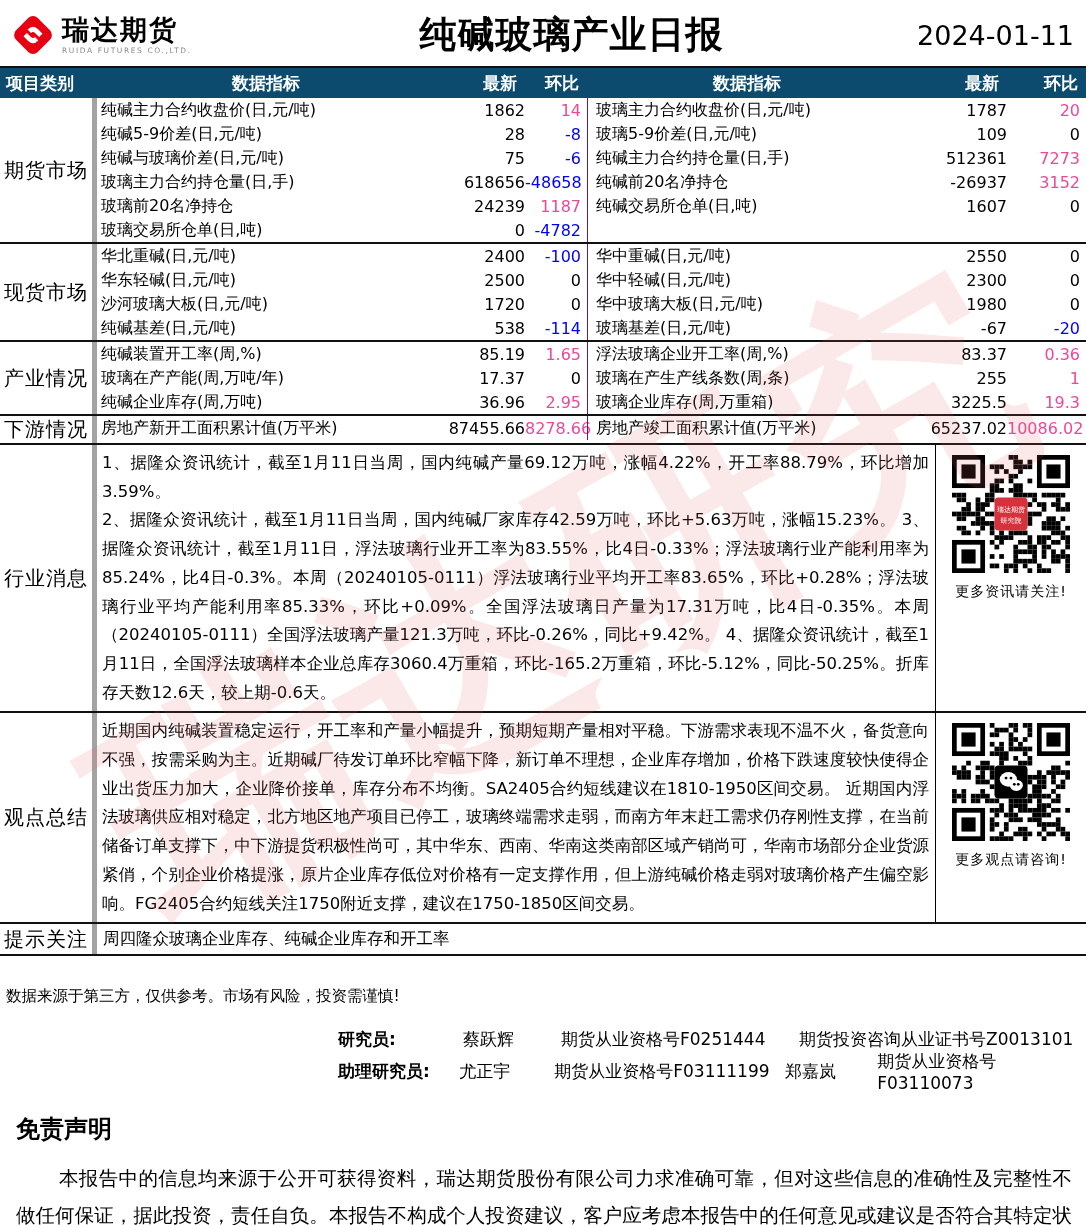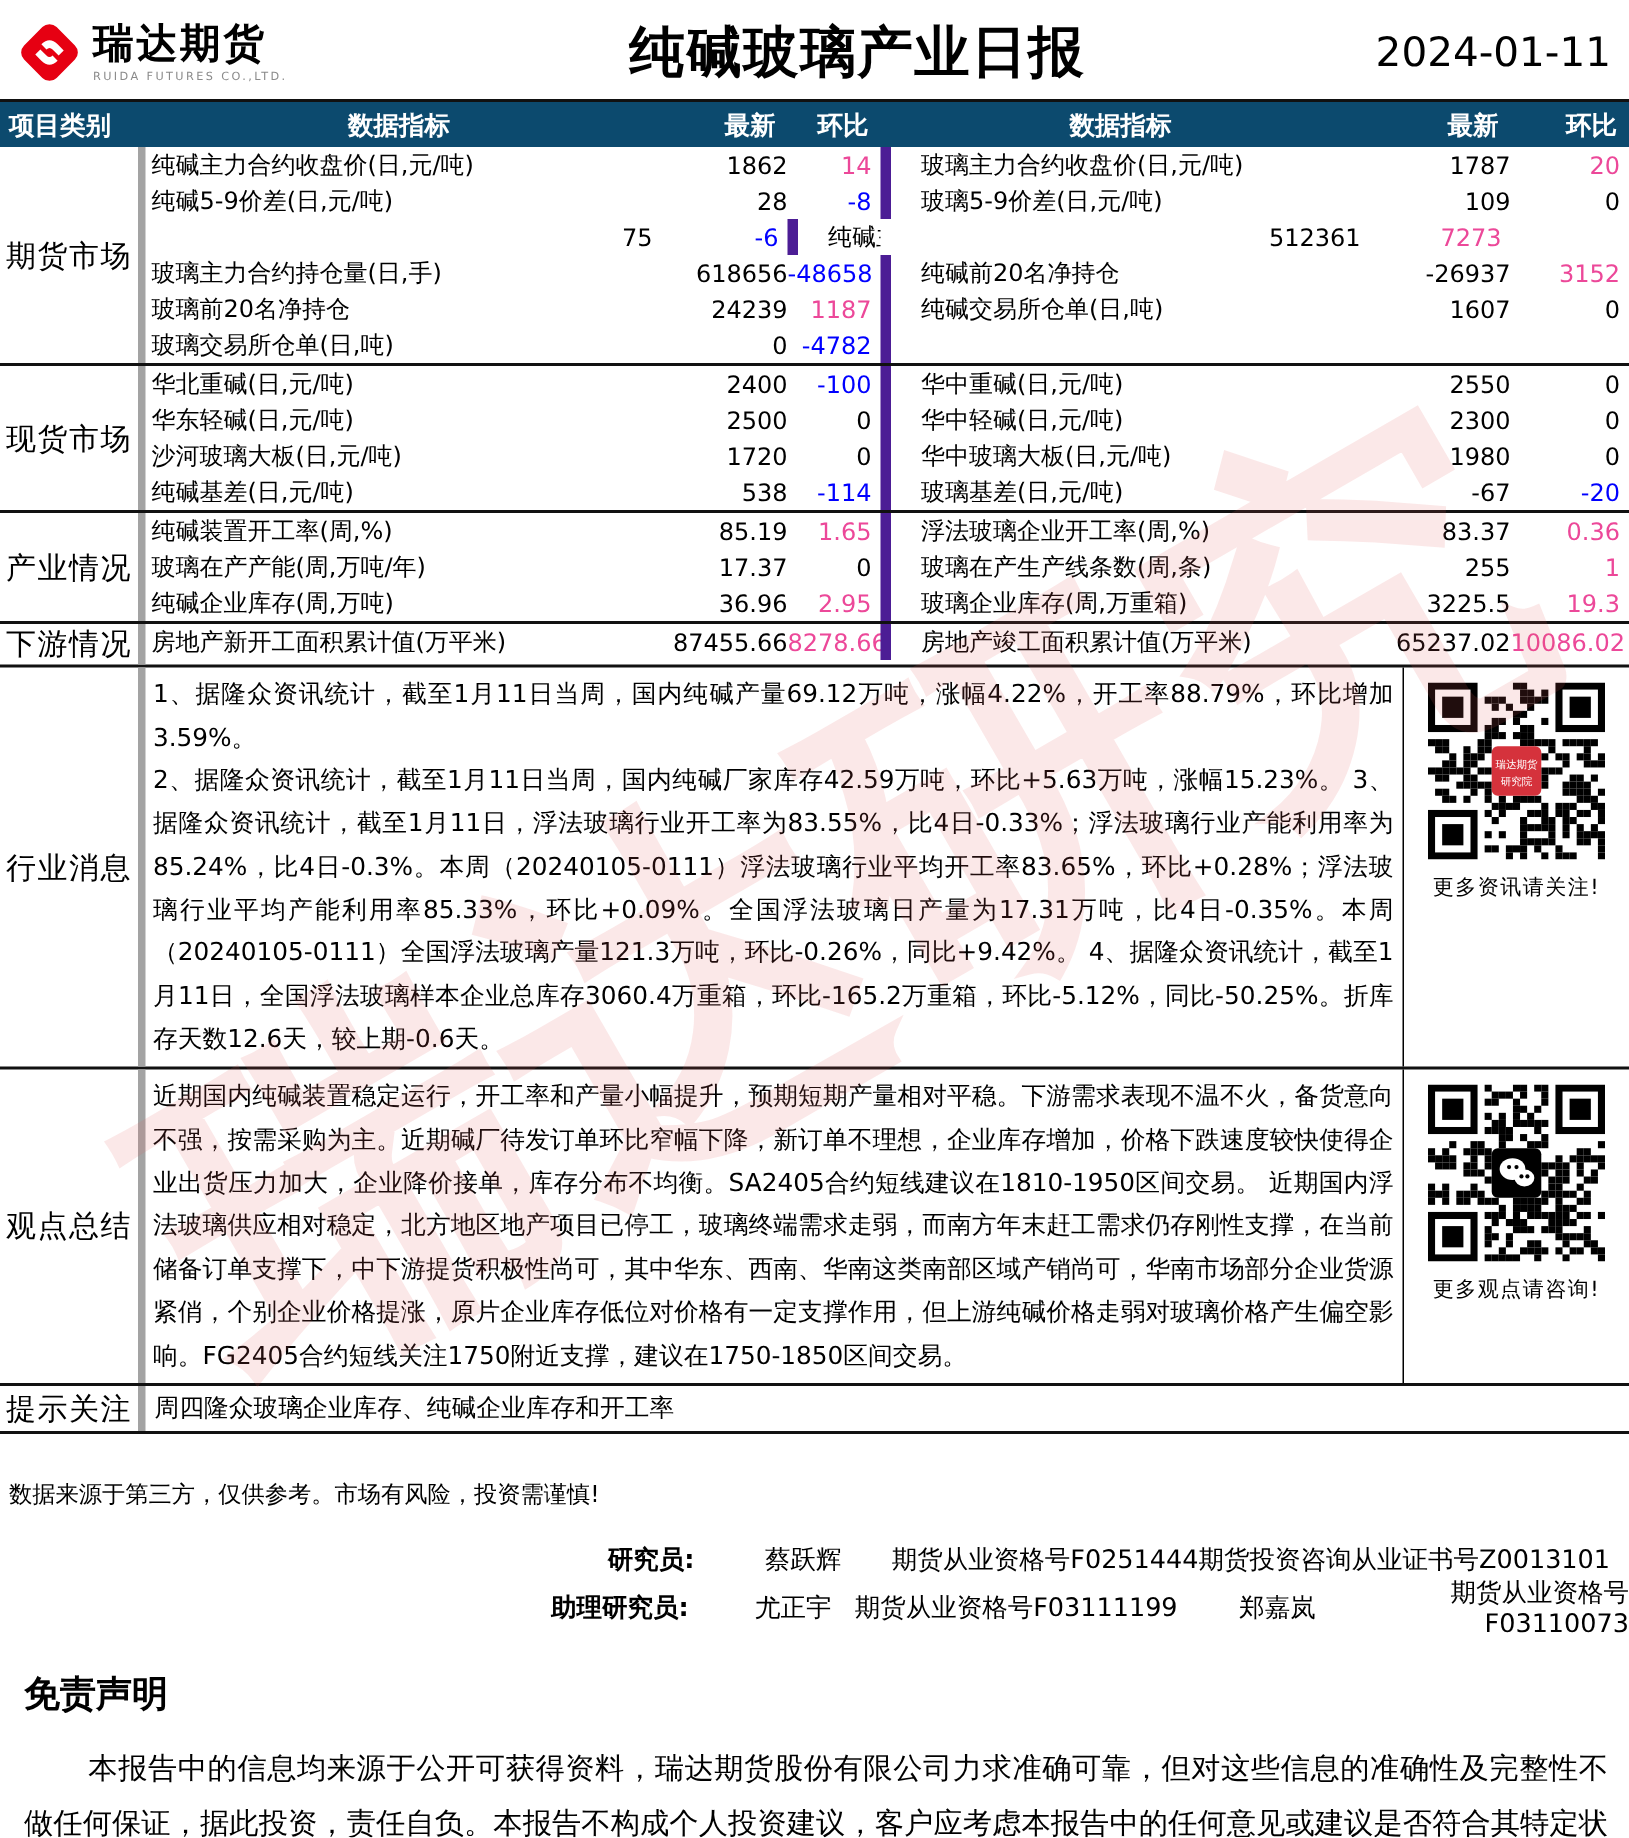--- a/index.html
+++ b/index.html
@@ -31,37 +31,37 @@
 
   .section { display:flex; border-bottom:2px solid #111; position:relative; }
   .cat { width:97px; flex:0 0 97px; border-right:5px solid #a3a3a3; display:flex;
     align-items:center; justify-content:center; font-size:20px; letter-spacing:1px; }
   .rows { flex:1; }
   .drow { display:grid; grid-template-columns:338px 90px 62px 320px 100px 79px;
     height:24px; align-items:center; font-size:16px; }
   .drow .ind { padding-left:4px; white-space:nowrap; overflow:hidden; }
   .drow .val { text-align:right; }
   .drow .chg { text-align:right; padding-right:6px; }
-  .drow .rind { border-left:7px solid #4c1d95; height:100%; display:flex; align-items:center; padding-left:20px; white-space:nowrap; overflow:hidden; }
+  .drow .rind { border-left:1px solid #4c1d95; height:100%; display:flex; align-items:center; padding-left:8px; white-space:nowrap; overflow:hidden; }
   .red { color:#ec4899; }
   .blue { color:#0000ff; }
 
   .msg-body { flex:1; display:flex; }
   .msg-text { flex:1; padding:4px 6px 4px 5px; font-size:16.5px; line-height:1.74; text-align:justify; }
   .qr-col { width:151px; flex:0 0 151px; border-left:1px solid #000; display:flex;
     flex-direction:column; align-items:center; padding-top:10px; }
   .qr-box { width:118px; height:118px; position:relative; background:#fff; }
   .qr-caption { font-size:14px; margin-top:10px; letter-spacing:1px; }
 
   .tip-row { flex:1; display:flex; align-items:center; font-size:16.5px; padding-left:6px; height:30px; }
 
   .note { font-size:15.5px; padding:10px 0 0 6px;margin-top:20px; }
 
   .res-block { margin:16px 0 0 338px; font-size:17px; }
-  .res-row { display:flex; align-items:center; height:32px;text-align:right; }
+  .res-row { display:flex; align-items:center; height:32px; }
   .res-label { width:125px; font-weight:bold; }
   .res-name { width:98px; }
   .res-cert1 { width:238px; }
   .res-name2 { width:95px; }
 
   .disclaimer { padding:26px 14px 0 16px; }
   .disclaimer h2 { font-size:24px; font-weight:bold; margin-bottom:16px; }
   .disclaimer p { font-size:19.5px; line-height:1.87; text-indent:2.2em; text-align:justify; }
 </style>
 </head>
@@ -116,20 +116,21 @@
             </div>
             <div class="drow">
               <div class="ind">纯碱5-9价差(日,元/吨)</div>
               <div class="val">28</div>
               <div class="chg blue">-8</div>
               <div class="rind">玻璃5-9价差(日,元/吨)</div>
               <div class="val">109</div>
               <div class="chg">0</div>
             </div>
             <div class="drow">
+              <div class="ind">纯碱与玻璃价差(日,元/吨)</div>
               <div class="val">75</div>
               <div class="chg blue">-6</div>
               <div class="rind">纯碱主力合约持仓量(日,手)</div>
               <div class="val">512361</div>
               <div class="chg red">7273</div>
             </div>
             <div class="drow">
               <div class="ind">玻璃主力合约持仓量(日,手)</div>
               <div class="val">618656</div>
               <div class="chg blue">-48658</div>

